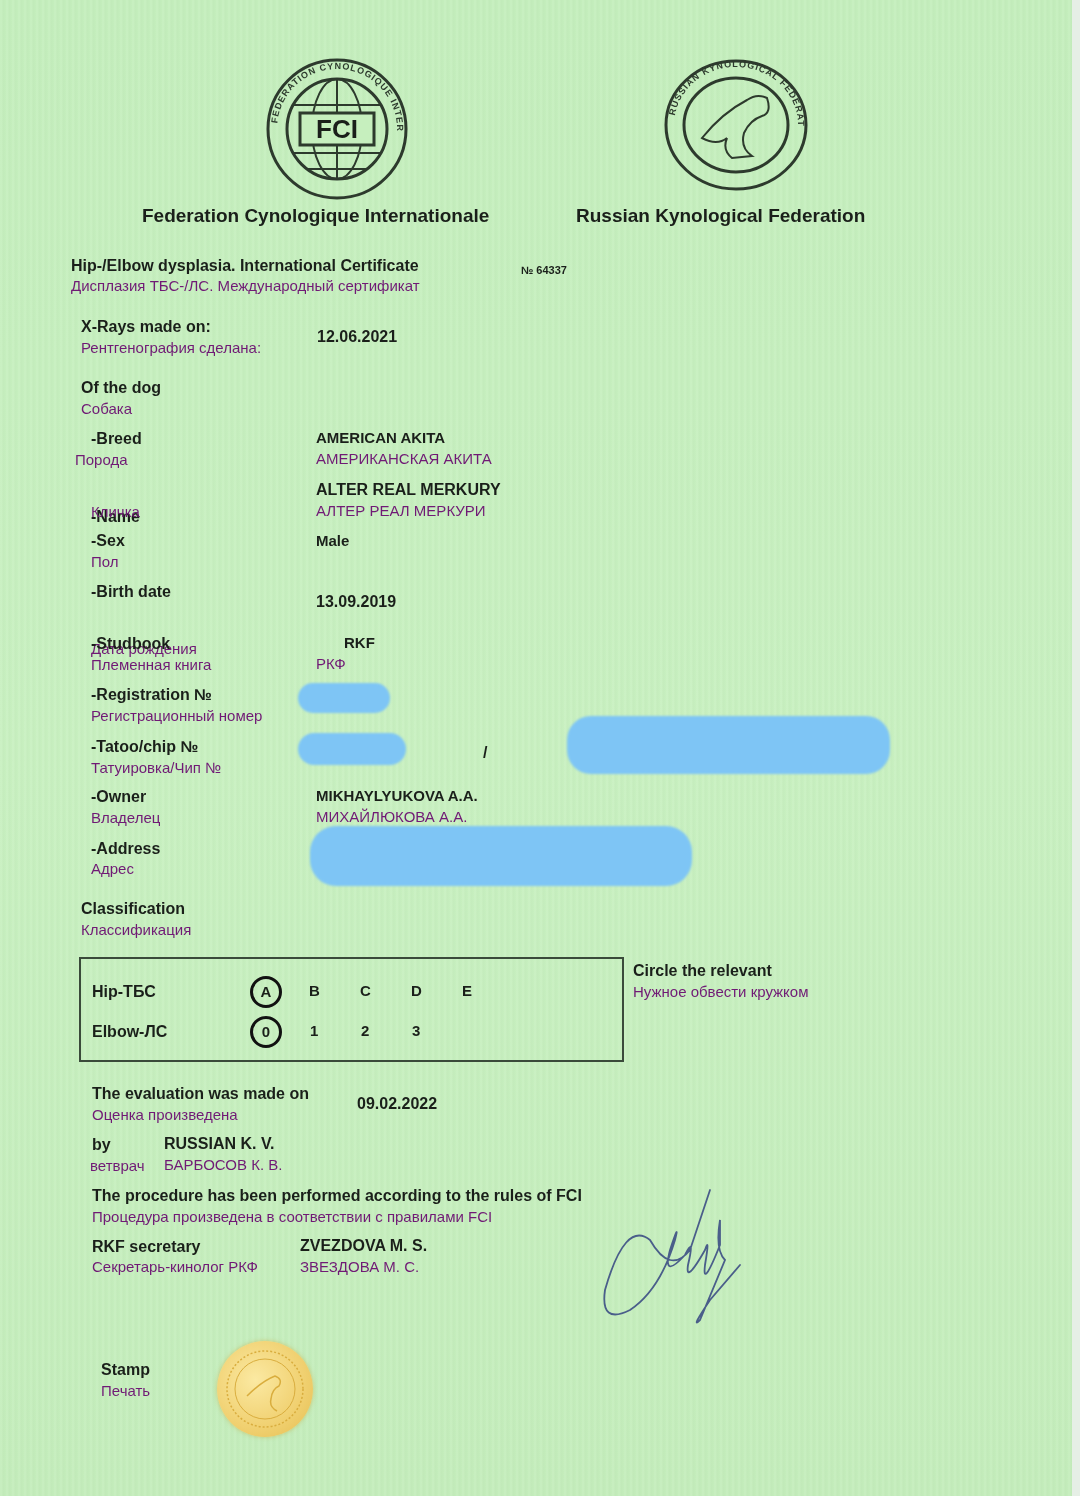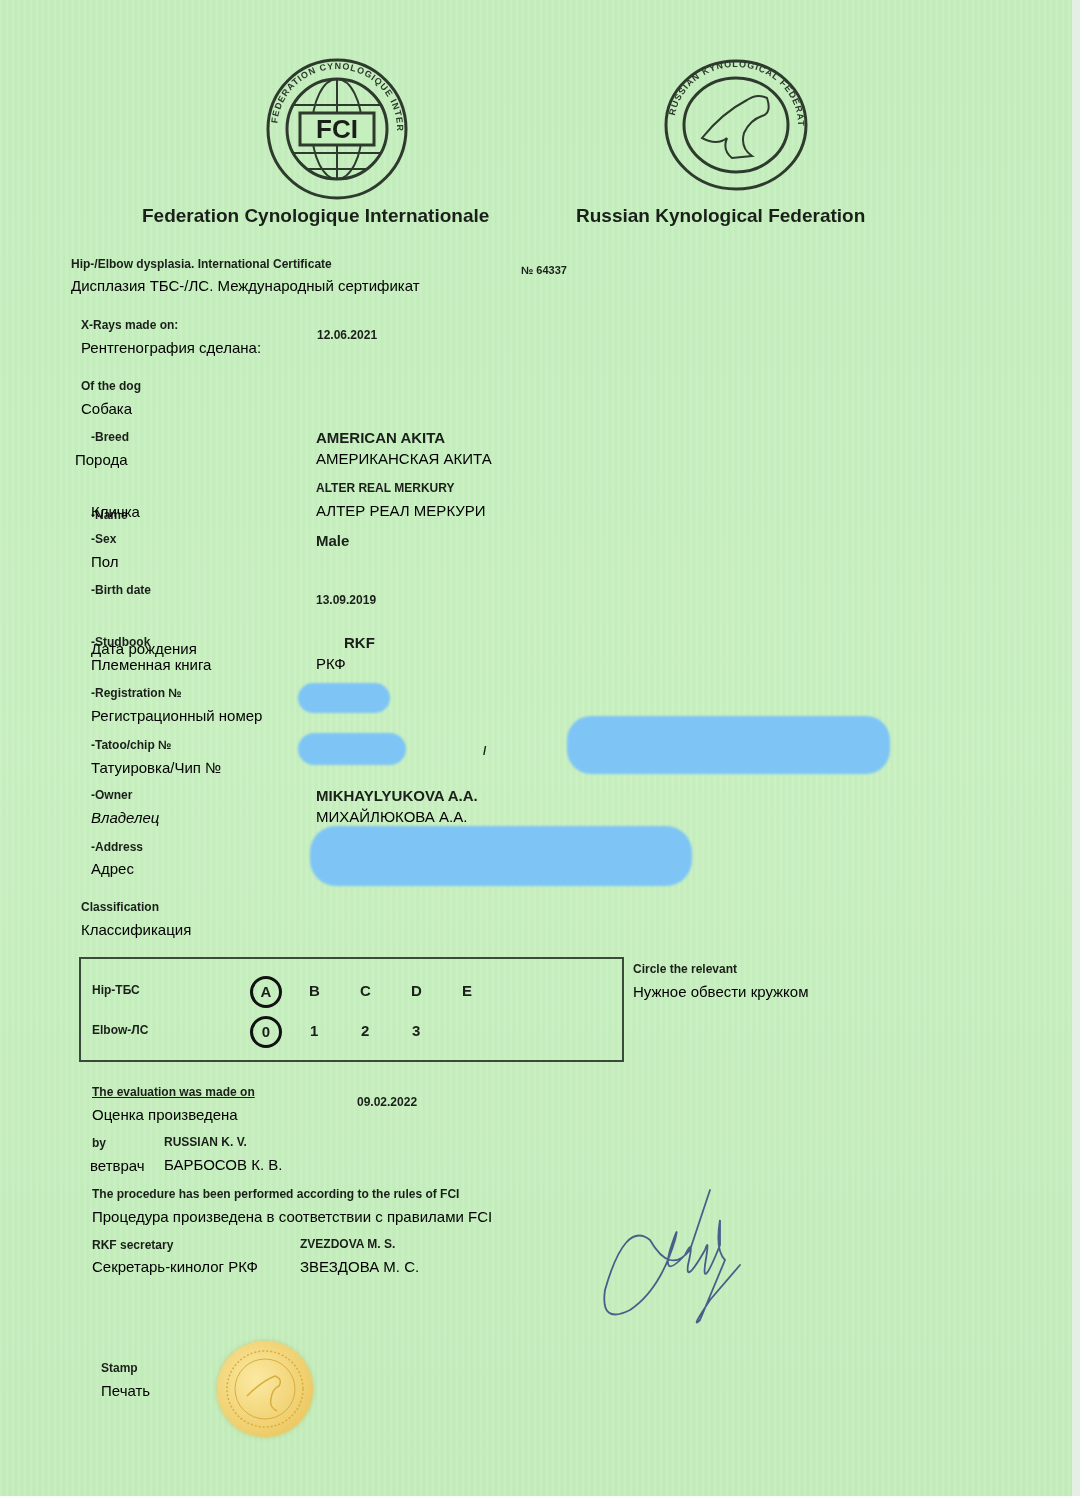--- a/index.html
+++ b/index.html
@@ -12,22 +12,22 @@
   }
   .paper {
     position:absolute; left:0; top:0; width:1072px; height:1496px;
     background:
       repeating-linear-gradient(90deg, rgba(255,255,255,0.06) 0px, rgba(255,255,255,0.06) 2px, rgba(0,0,0,0.015) 3px, rgba(255,255,255,0) 6px),
       linear-gradient(180deg,#c4eebc 0%,#c8f0c0 50%,#c4edbb 100%);
   }
   .edge { position:absolute; right:0; top:0; width:8px; height:1496px; background:#e6efe6; }
   .abs { position:absolute; }
   .b { font-weight:bold; color:#1a1f1a; }
-  .ru { color:#000000; }
-  .f16 { font-size:12px; }
+  .ru { color:#701a75; }
+  .f16 { font-size:16px; }
   .f15 { font-size:15px; }
   .logo-title { font-size:19px; font-weight:bold; color:#1a1f1a; }
   .redact { position:absolute; background:#7ec5f5; border-radius:30px; filter:blur(1.2px); }
   .box { position:absolute; left:79px; top:957px; width:541px; height:101px; border:2px solid #3a4a3a; }
   .circled { display:inline-block; width:26px; height:26px; border:3px solid #111; border-radius:50%; text-align:center; line-height:26px; box-sizing:content-box; margin-left:-6px; margin-top:-6px;}
 </style>
 </head>
 <body>
 
 <div class="paper"></div>
@@ -99,21 +99,21 @@
 <div class="abs ru f15" style="left:91px;top:707px;">Регистрационный номер</div>
 <div class="redact" style="left:298px;top:683px;width:92px;height:30px;"></div>
 
 <div class="abs b f16" style="left:91px;top:738px;">-Tatoo/chip №</div>
 <div class="abs ru f15" style="left:91px;top:759px;">Татуировка/Чип №</div>
 <div class="redact" style="left:298px;top:733px;width:108px;height:32px;"></div>
 <div class="abs b f16" style="left:483px;top:744px;">/</div>
 <div class="redact" style="left:567px;top:716px;width:323px;height:58px;border-radius:24px;"></div>
 
 <div class="abs b f16" style="left:91px;top:788px;">-Owner</div>
-<div class="abs ru f15" style="left:91px;top:809px;font-style:italic;">Владелец</div>
+<div class="abs ru f15" style="left:91px;top:809px;">Владелец</div>
 <div class="abs b f15" style="left:316px;top:787px;">MIKHAYLYUKOVA A.A.</div>
 <div class="abs ru f15" style="left:316px;top:808px;">МИХАЙЛЮКОВА А.А.</div>
 
 <div class="abs b f16" style="left:91px;top:840px;">-Address</div>
 <div class="abs ru f15" style="left:91px;top:860px;">Адрес</div>
 <div class="redact" style="left:310px;top:826px;width:382px;height:60px;border-radius:26px;"></div>
 
 <div class="abs b f16" style="left:81px;top:900px;">Classification</div>
 <div class="abs ru f15" style="left:81px;top:921px;">Классификация</div>
 
@@ -127,21 +127,21 @@
 
 <div class="abs b f16" style="left:92px;top:1023px;">Elbow-ЛС</div>
 <div class="abs b f15" style="left:256px;top:1022px;"><span class="circled">0</span></div>
 <div class="abs b f15" style="left:310px;top:1022px;">1</div>
 <div class="abs b f15" style="left:361px;top:1022px;">2</div>
 <div class="abs b f15" style="left:412px;top:1022px;">3</div>
 
 <div class="abs b f16" style="left:633px;top:962px;">Circle the relevant</div>
 <div class="abs ru f15" style="left:633px;top:983px;">Нужное обвести кружком</div>
 
-<div class="abs b f16" style="left:92px;top:1085px;text-decoration:underline;">The evaluation was made on</div>
+<div class="abs b f16" style="left:92px;top:1085px;">The evaluation was made on</div>
 <div class="abs ru f15" style="left:92px;top:1106px;">Оценка произведена</div>
 <div class="abs b f16" style="left:357px;top:1095px;">09.02.2022</div>
 
 <div class="abs b f16" style="left:92px;top:1136px;">by</div>
 <div class="abs ru f15" style="left:90px;top:1157px;">ветврач</div>
 <div class="abs b f16" style="left:164px;top:1135px;">RUSSIAN K. V.</div>
 <div class="abs ru f15" style="left:164px;top:1156px;">БАРБОСОВ К. В.</div>
 
 <div class="abs b f16" style="left:92px;top:1187px;">The procedure has been performed according to the rules of FCI</div>
 <div class="abs ru f15" style="left:92px;top:1208px;">Процедура произведена в соответствии с правилами FCI</div>

